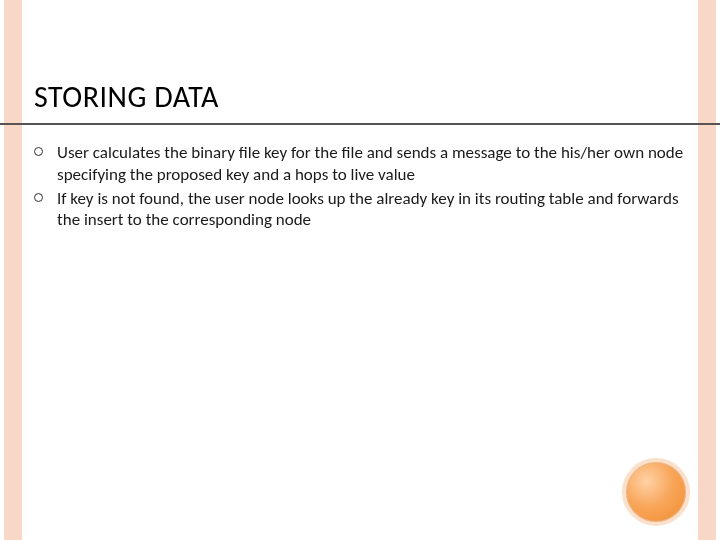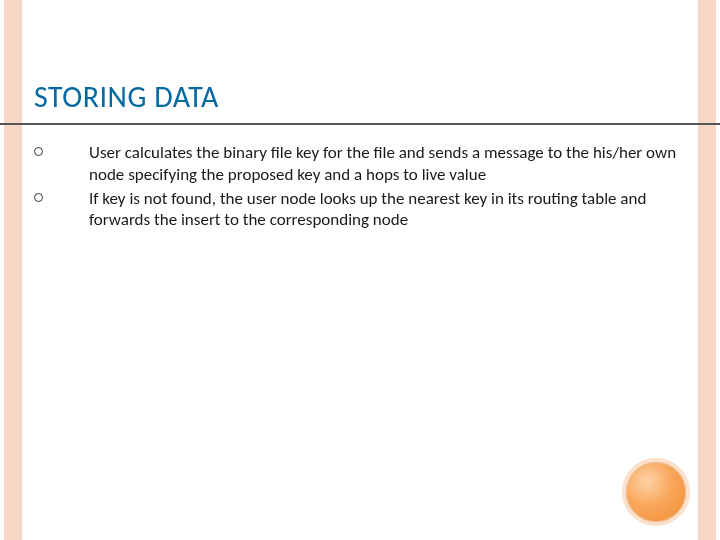--- a/index.html
+++ b/index.html
@@ -28,21 +28,21 @@
     background: #f8d7c6;
   }
   .strip.left { left: 4px; }
   .strip.right { right: 4px; }
   .title {
     position: absolute;
     left: 34px;
     top: 78px;
     font-size: 30px;
     letter-spacing: 0.5px;
-    color: #0369a1;
+    color: #000000;
     font-weight: 400;
   }
   .title-underline {
     position: absolute;
     left: 0;
     right: 0;
     top: 123px;
     height: 2px;
     background: #555;
   }
@@ -63,21 +63,21 @@
   .bullet {
     width: 9px;
     height: 9px;
     border: 1.6px solid #333;
     border-radius: 50%;
     flex: 0 0 auto;
     margin-top: 5px;
     margin-right: 14px;
     box-sizing: border-box;
   }
-  .text { flex: 1 1 auto; margin-left: 32px; }
+  .text { flex: 1 1 auto; }
   .orb {
     position: absolute;
     right: 30px;
     bottom: 14px;
     width: 60px;
     height: 60px;
     border-radius: 50%;
     background: radial-gradient(circle at 35% 32%, #ffd2a6 0%, #f8a65a 45%, #f28a2e 100%);
     border: 4px solid #fbe0cc;
     box-shadow: 0 0 0 1px #e8ba93 inset;
@@ -93,18 +93,18 @@
   <div class="title">STORING DATA</div>
   <div class="title-underline"></div>
 
   <div class="body">
     <div class="item">
       <div class="bullet"></div>
       <div class="text">User calculates the binary file key for the file and sends a message to the his/her own node specifying the proposed key and a hops to live value</div>
     </div>
     <div class="item">
       <div class="bullet"></div>
-      <div class="text">If key is not found, the user node looks up the nearest key in its routing table and forwards the insert to the corresponding node</div>
+      <div class="text">If key is not found, the user node looks up the already key in its routing table and forwards the insert to the corresponding node</div>
     </div>
   </div>
 
   <div class="orb"></div>
 </div>
 
 </body></html>

